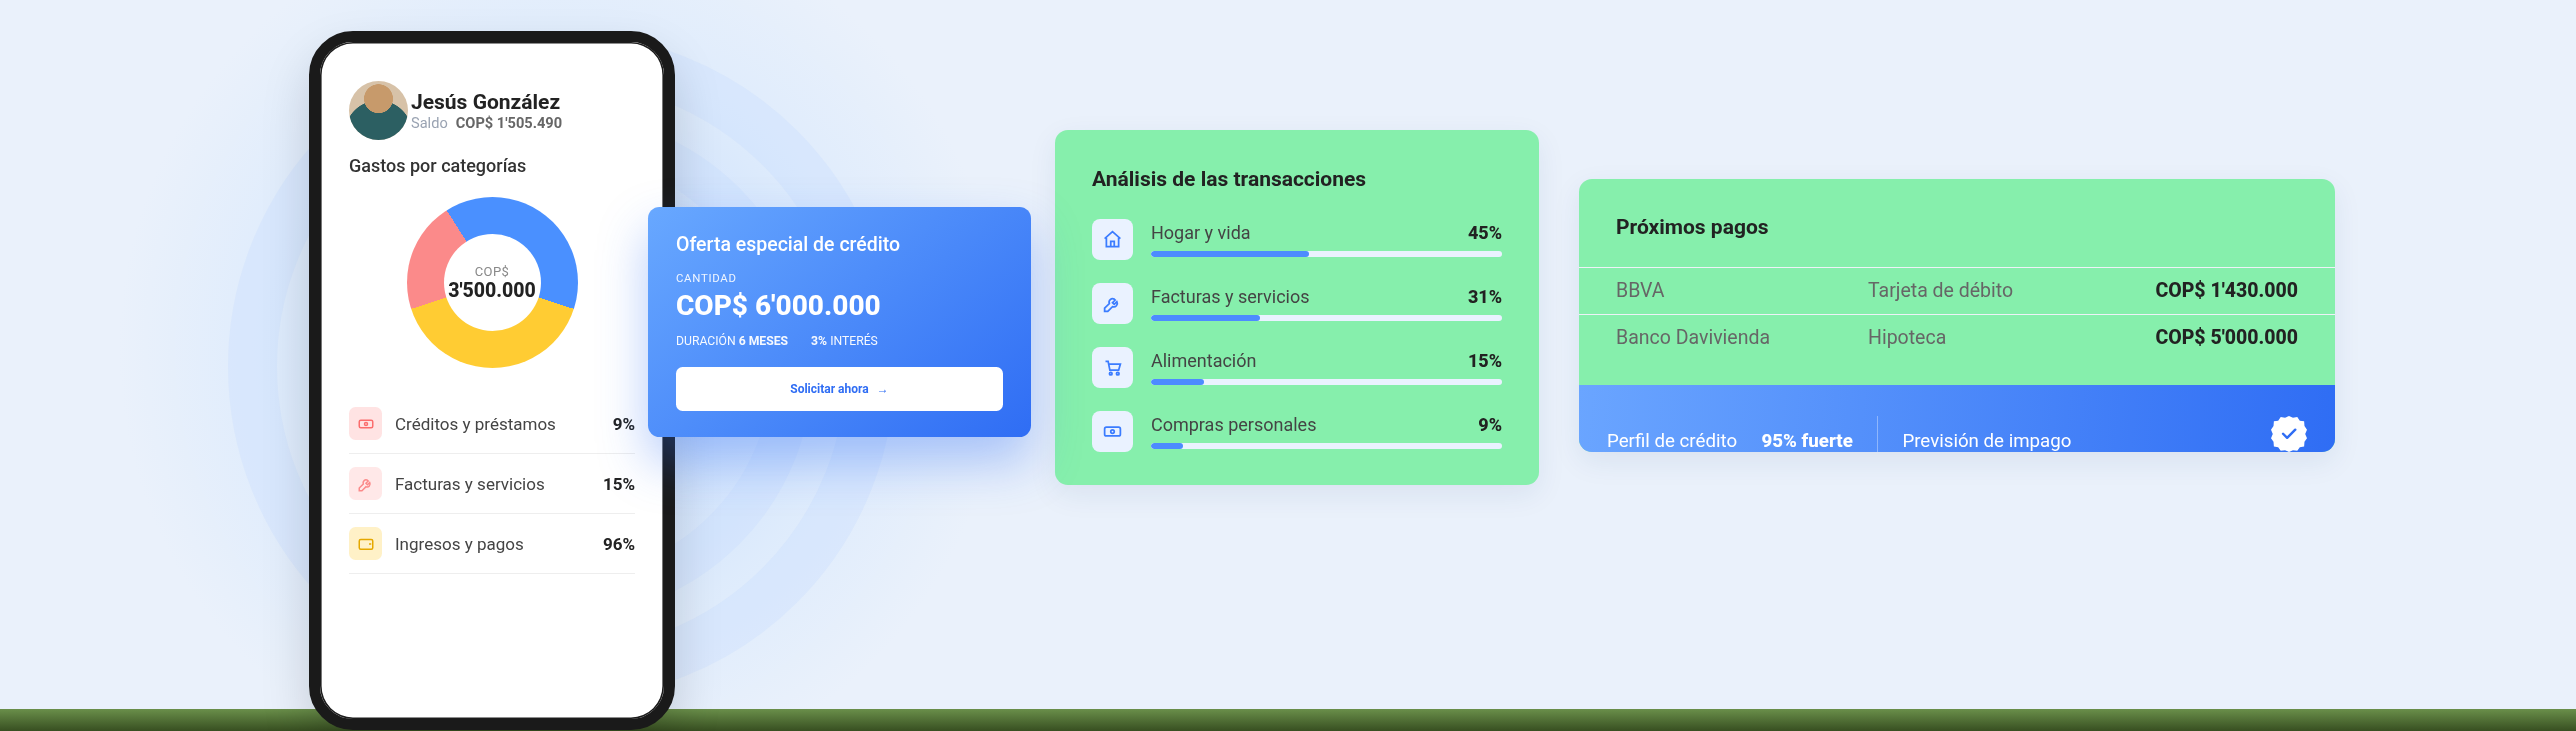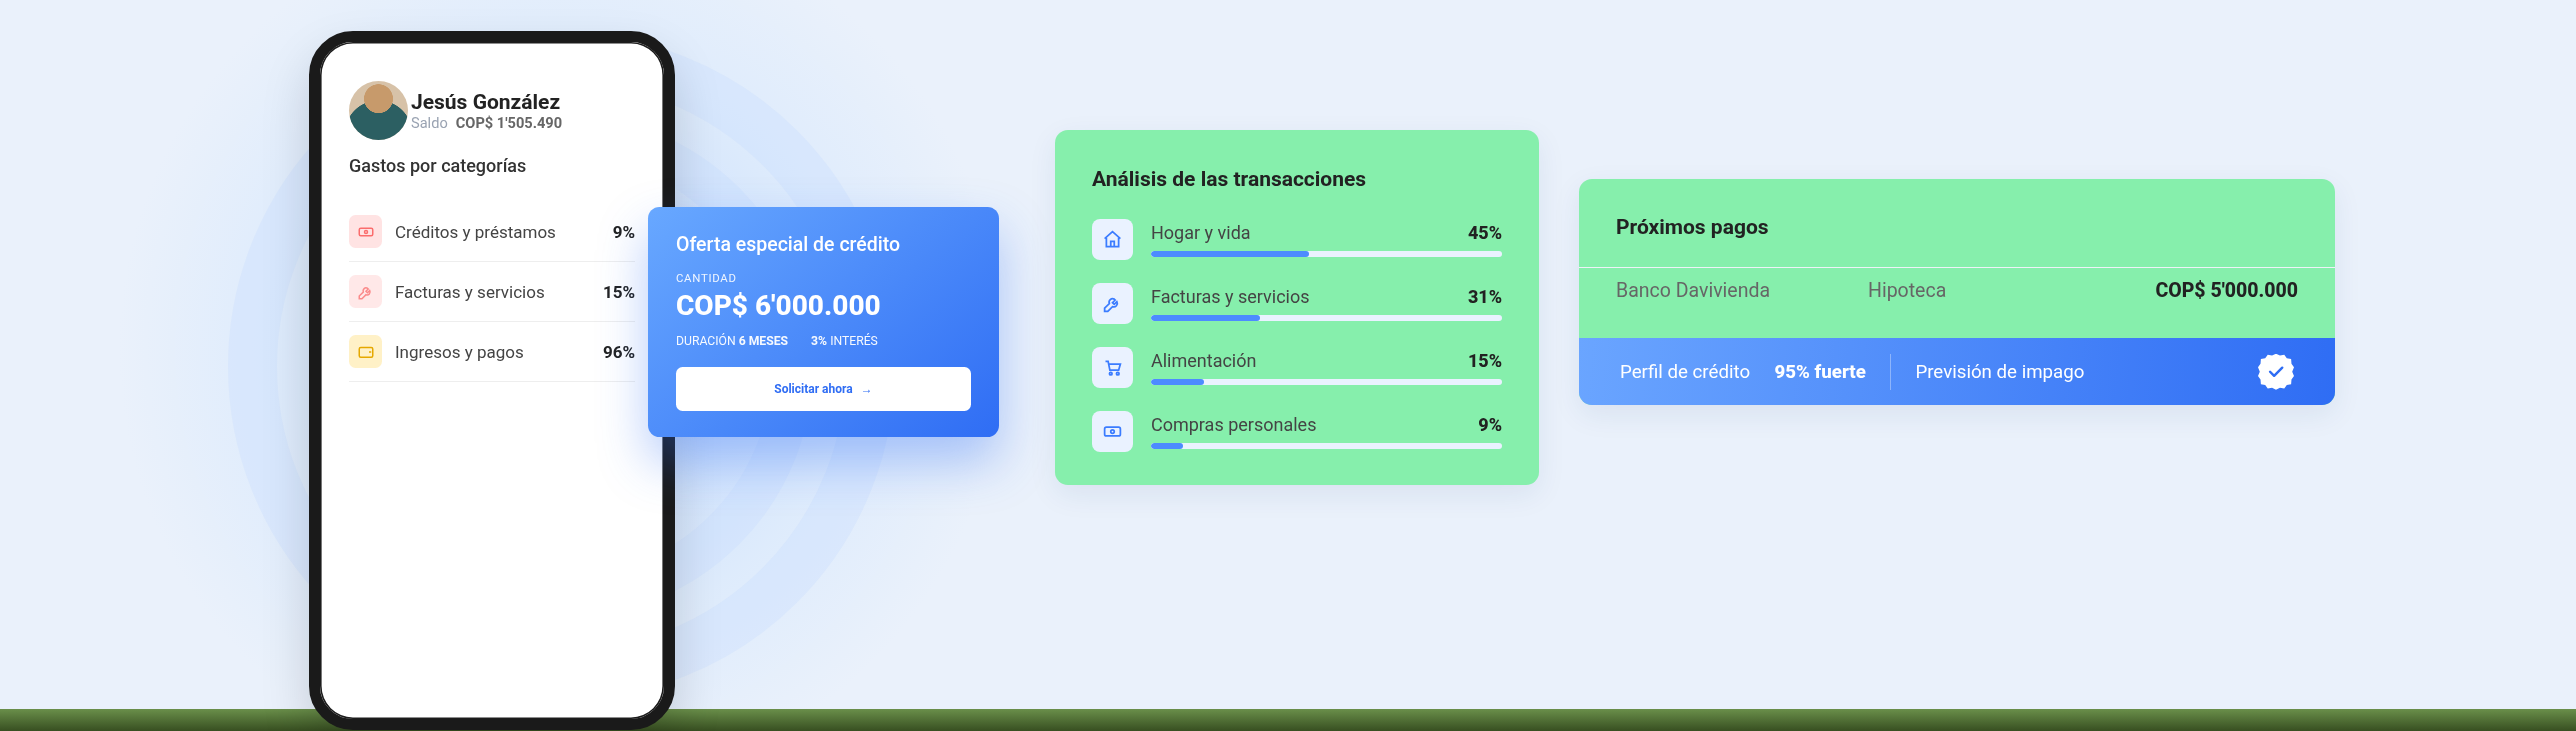--- a/index.html
+++ b/index.html
@@ -110,21 +110,21 @@
   }
   .cat-row .icon svg { width: 18px; height: 18px; }
   .cat-row .label { flex: 1; color: #444; }
   .cat-row .pct { font-weight: 700; color: #222; width: 49px; text-align: right; }
 
   
   .offer {
     position: absolute;
     left: 648px;
     top: 207px;
-    width: 351px;
+    width: 383px;
     background: linear-gradient(140deg, #68a8ff 0%, #2f6df4 100%);
     border-radius: 11.4px;
     padding: 26px 28px;
     color: #fff;
     box-shadow: 0 24.4px 49px rgba(47,109,244,0.35);
     z-index: 3;
   }
   .offer .title { font-size: 19.5px; font-weight: 500; }
   .offer .label-sm { font-size: 11.4px; letter-spacing: 0.7px; opacity: 0.9; margin-top: 14.6px; }
   .offer .amount { font-size: 28px; font-weight: 800; margin-top: 4.9px; }
@@ -193,24 +193,24 @@
   }
   .pay-row:first-of-type { border-top: none; }
   .pay-row .bank { color: #666; width: 252px; }
   .pay-row .type { color: #666; flex: 1; }
   .pay-row .amt { color: #222; font-weight: 800; }
   .footer {
     margin-top: 24.4px;
     background: linear-gradient(95deg, #6aa5ff 0%, #2f6df4 100%);
     color: #fff;
     display: flex;
-    align-items: center;
+    align-items: flex-end;
     height: 67px;
     font-size: 18.7px;
-    padding: 0 41px;
+    padding: 0 28px;
     gap: 24.4px;
   }
   .footer .score { font-weight: 800; margin-right: auto; }
   .footer .divider { width: 0.8px; height: 36px; background: rgba(255,255,255,0.35); }
   .badge {
     width: 36px; height: 36px;
     background: #fff;
     color: #2f6df4;
     display: flex; align-items: center; justify-content: center;
     clip-path: polygon(
@@ -238,20 +238,28 @@
       <div class="name">Jesús González</div>
       <div class="sub">
         <span>Saldo</span>
         <span class="amount">COP$ 1'505.490</span>
       </div>
     </div>
   </div>
 
   <div class="section-title">Gastos por categorías</div>
 
+  <div class="donut-wrap">
+    <div class="donut">
+      <div class="center">
+        <span class="curr">COP$</span>
+        <span class="val">3'500.000</span>
+      </div>
+    </div>
+  </div>
 
   <div class="cat-list">
     <div class="cat-row">
       <span class="icon" style="background:#ffe3e3">
         <svg viewBox="0 0 24 24" fill="none" stroke="#fb6d6d" stroke-width="2">
             <rect x="3" y="7" width="18" height="10" rx="2"></rect>
             <circle cx="12" cy="12" r="2"></circle>
           </svg>
       </span>
       <span class="label">Créditos y préstamos</span>
@@ -367,20 +375,25 @@
           <div class="fill" style="width:9%"></div>
         </div>
     </div>
   </div>
 </div>
 
 <div class="card payments">
   <div class="card-title">Próximos pagos</div>
 
   <div class="pay-row">
+    <span class="bank">BBVA</span>
+    <span class="type">Tarjeta de débito</span>
+    <span class="amt">COP$ 1'430.000</span>
+  </div>
+  <div class="pay-row">
     <span class="bank">Banco Davivienda</span>
     <span class="type">Hipoteca</span>
     <span class="amt">COP$ 5'000.000</span>
   </div>
 
   <div class="footer">
     <span>Perfil de crédito</span>
     <span class="score">95% fuerte</span>
     <span class="divider"></span>
     <span>Previsión de impago</span>

